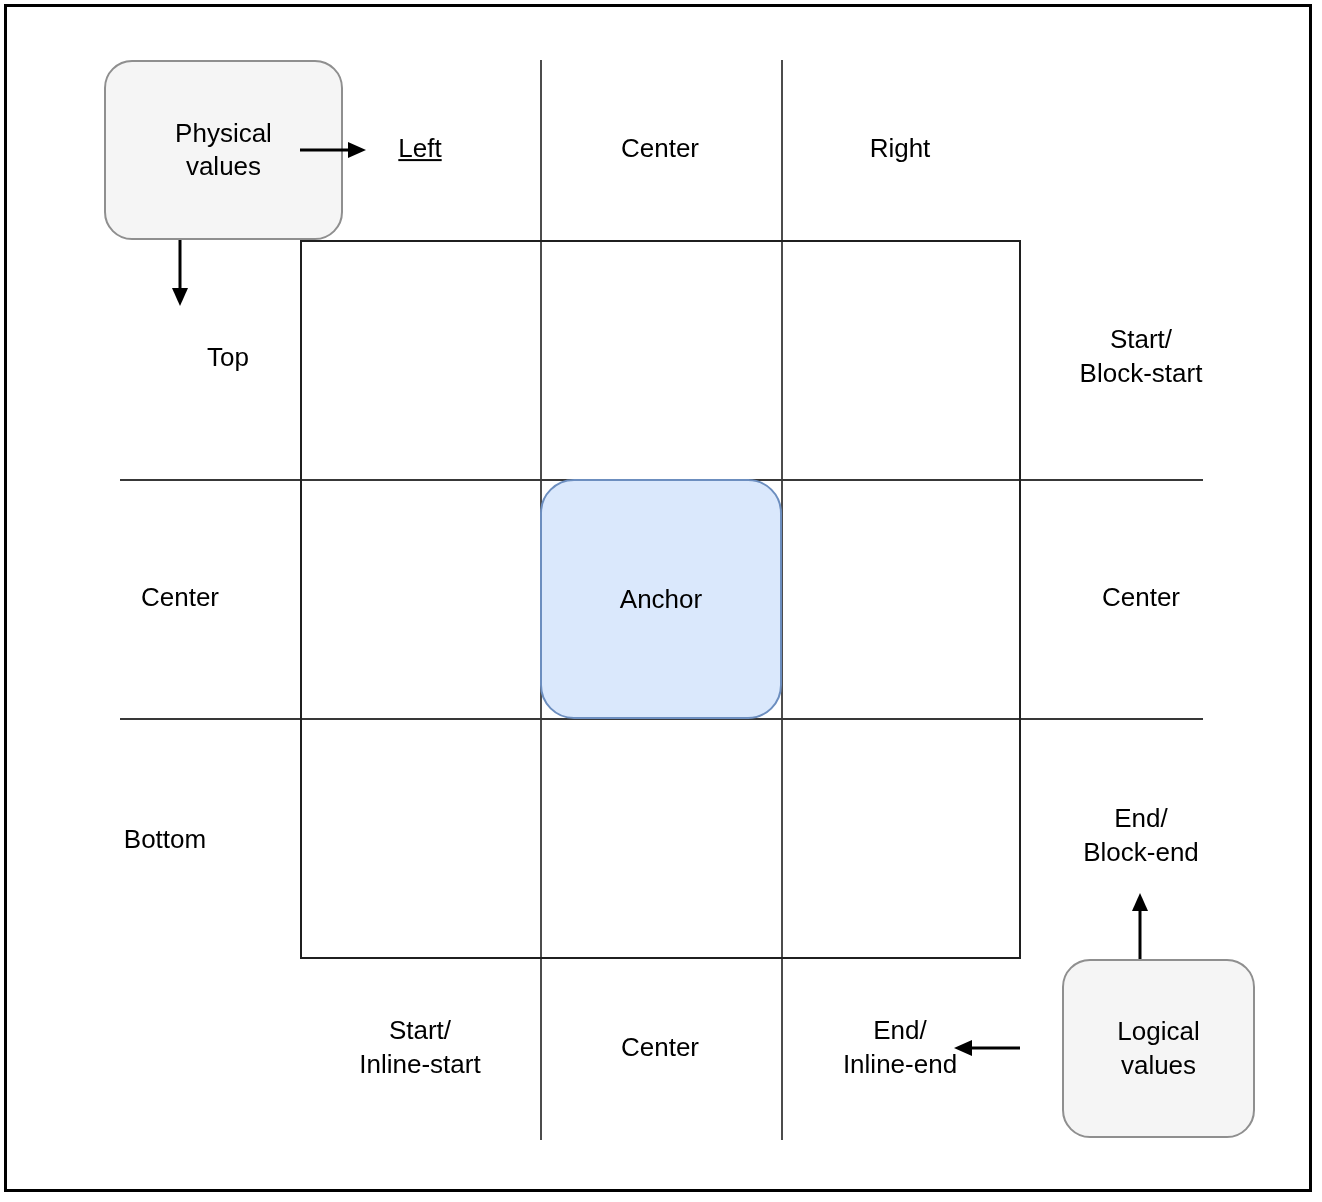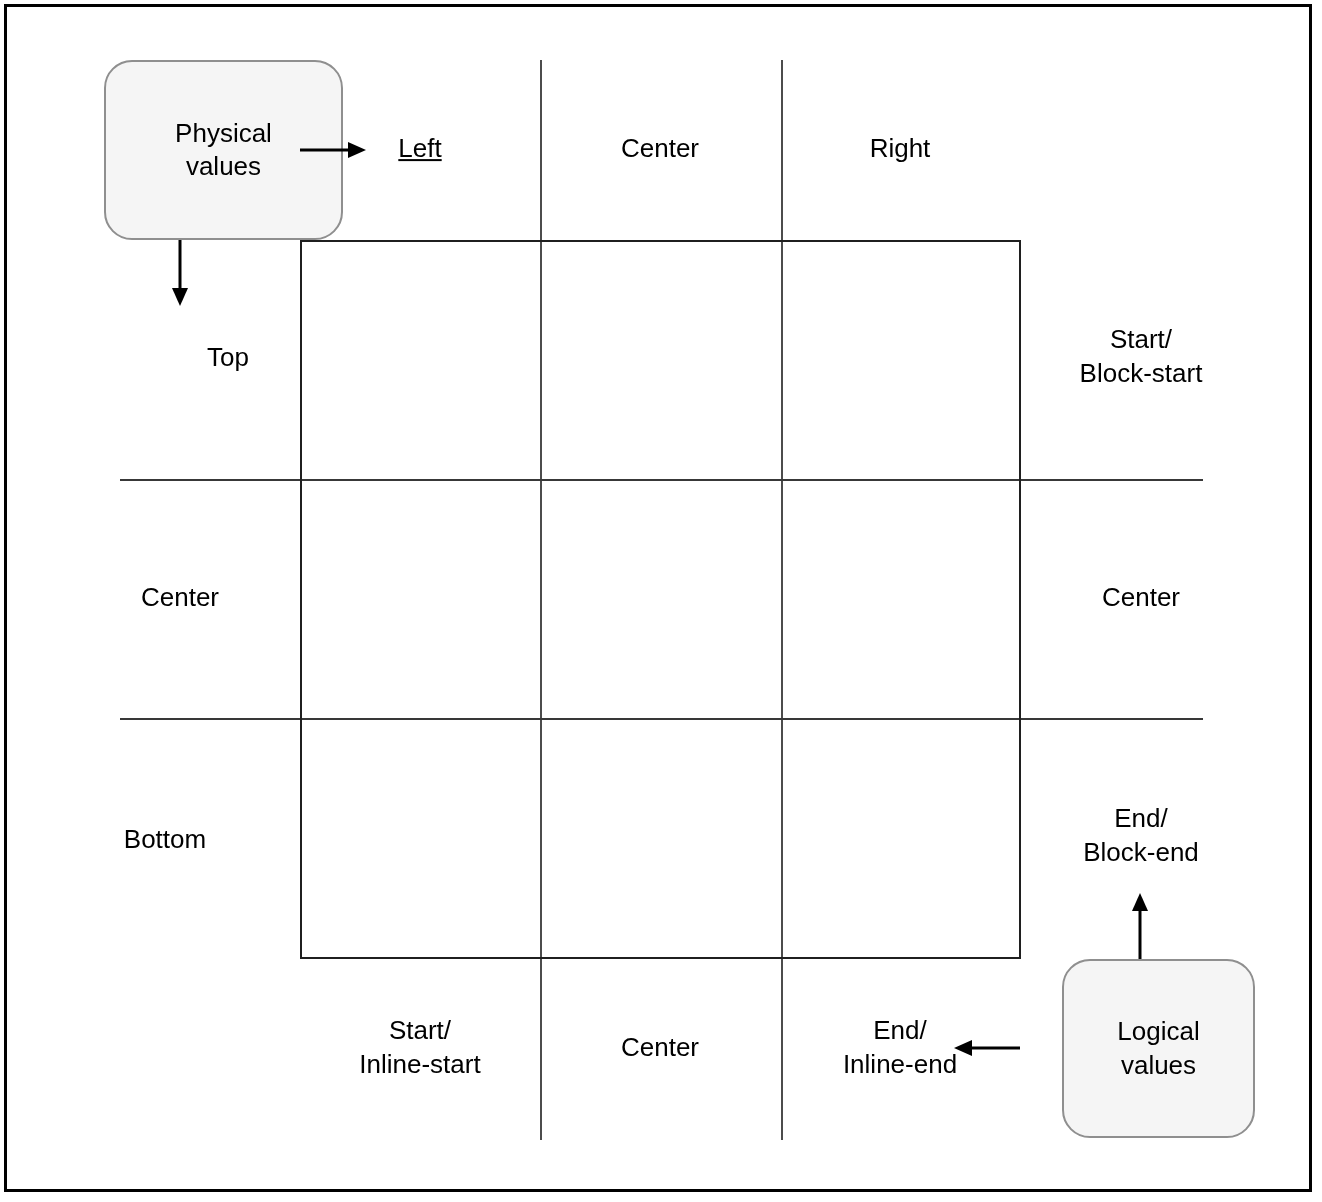--- a/index.html
+++ b/index.html
@@ -98,20 +98,23 @@
 
   <div class="outer-border"></div>
 
   <div class="vline v1"></div>
   <div class="vline v2"></div>
   <div class="hline h1"></div>
   <div class="hline h2"></div>
 
   <div class="inner-rect"></div>
 
+  <div class="anchor-box">
+    <span>Anchor</span>
+  </div>
 
   <div class="value-box physical-box">
     <span>Physical
 values</span>
   </div>
 
   <div class="value-box logical-box">
     <span>Logical
 values</span>
   </div>

